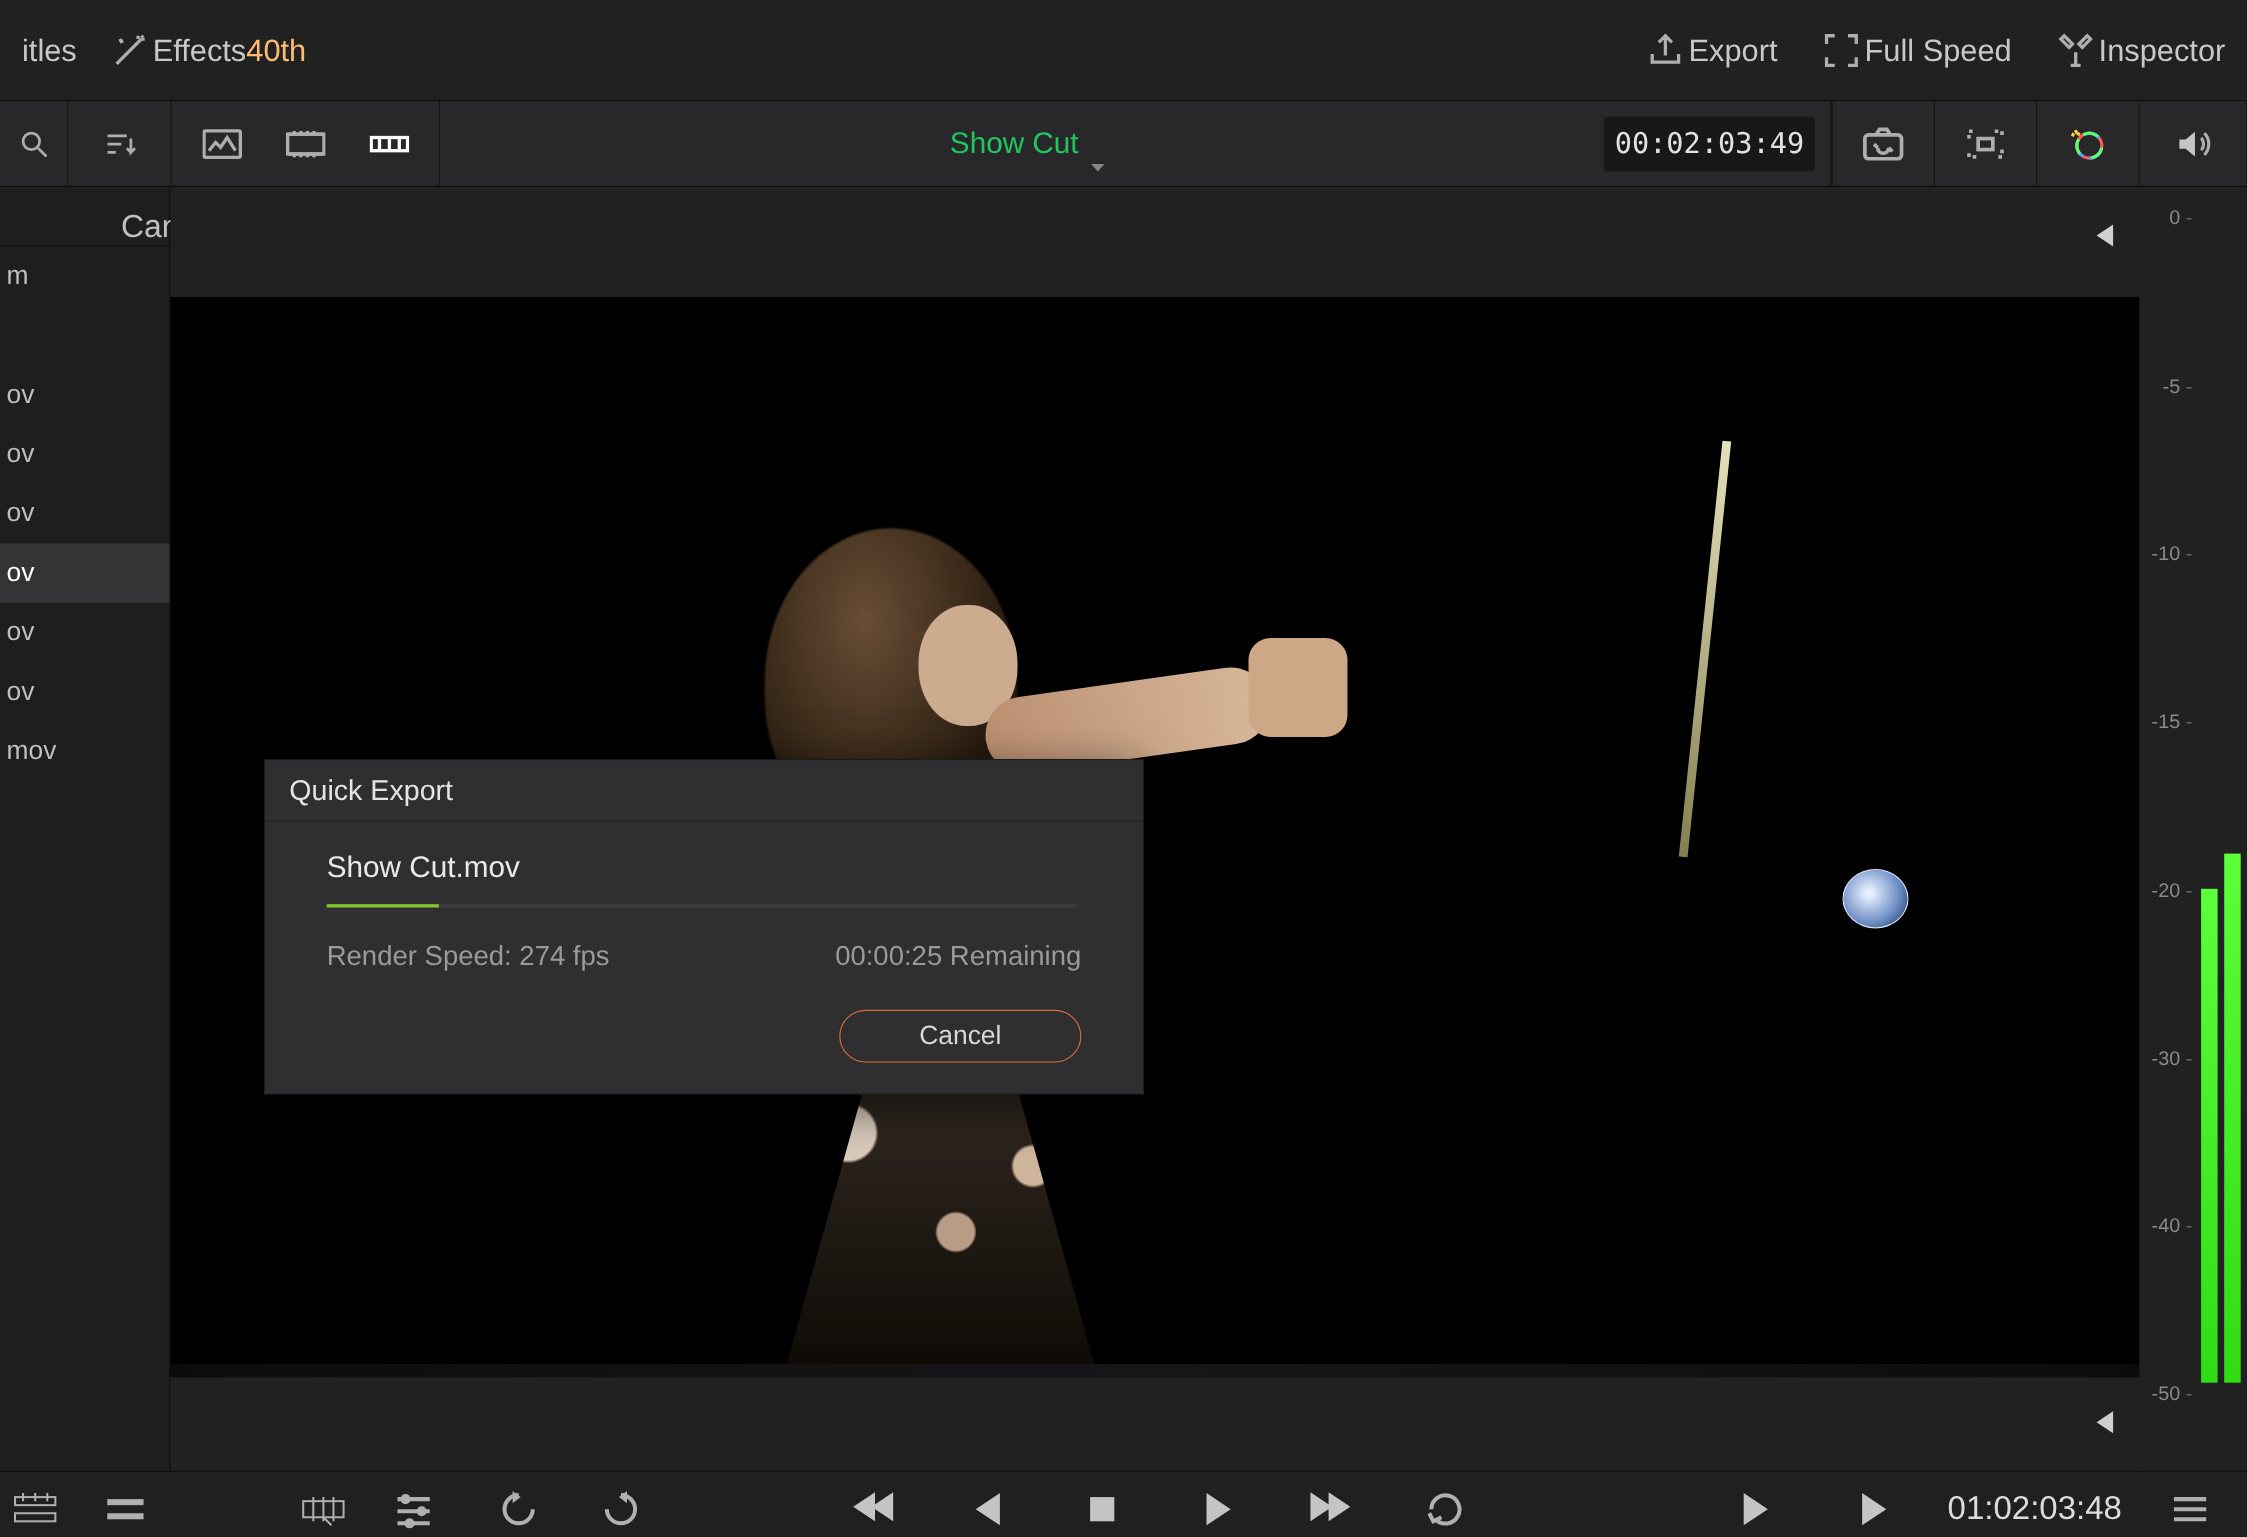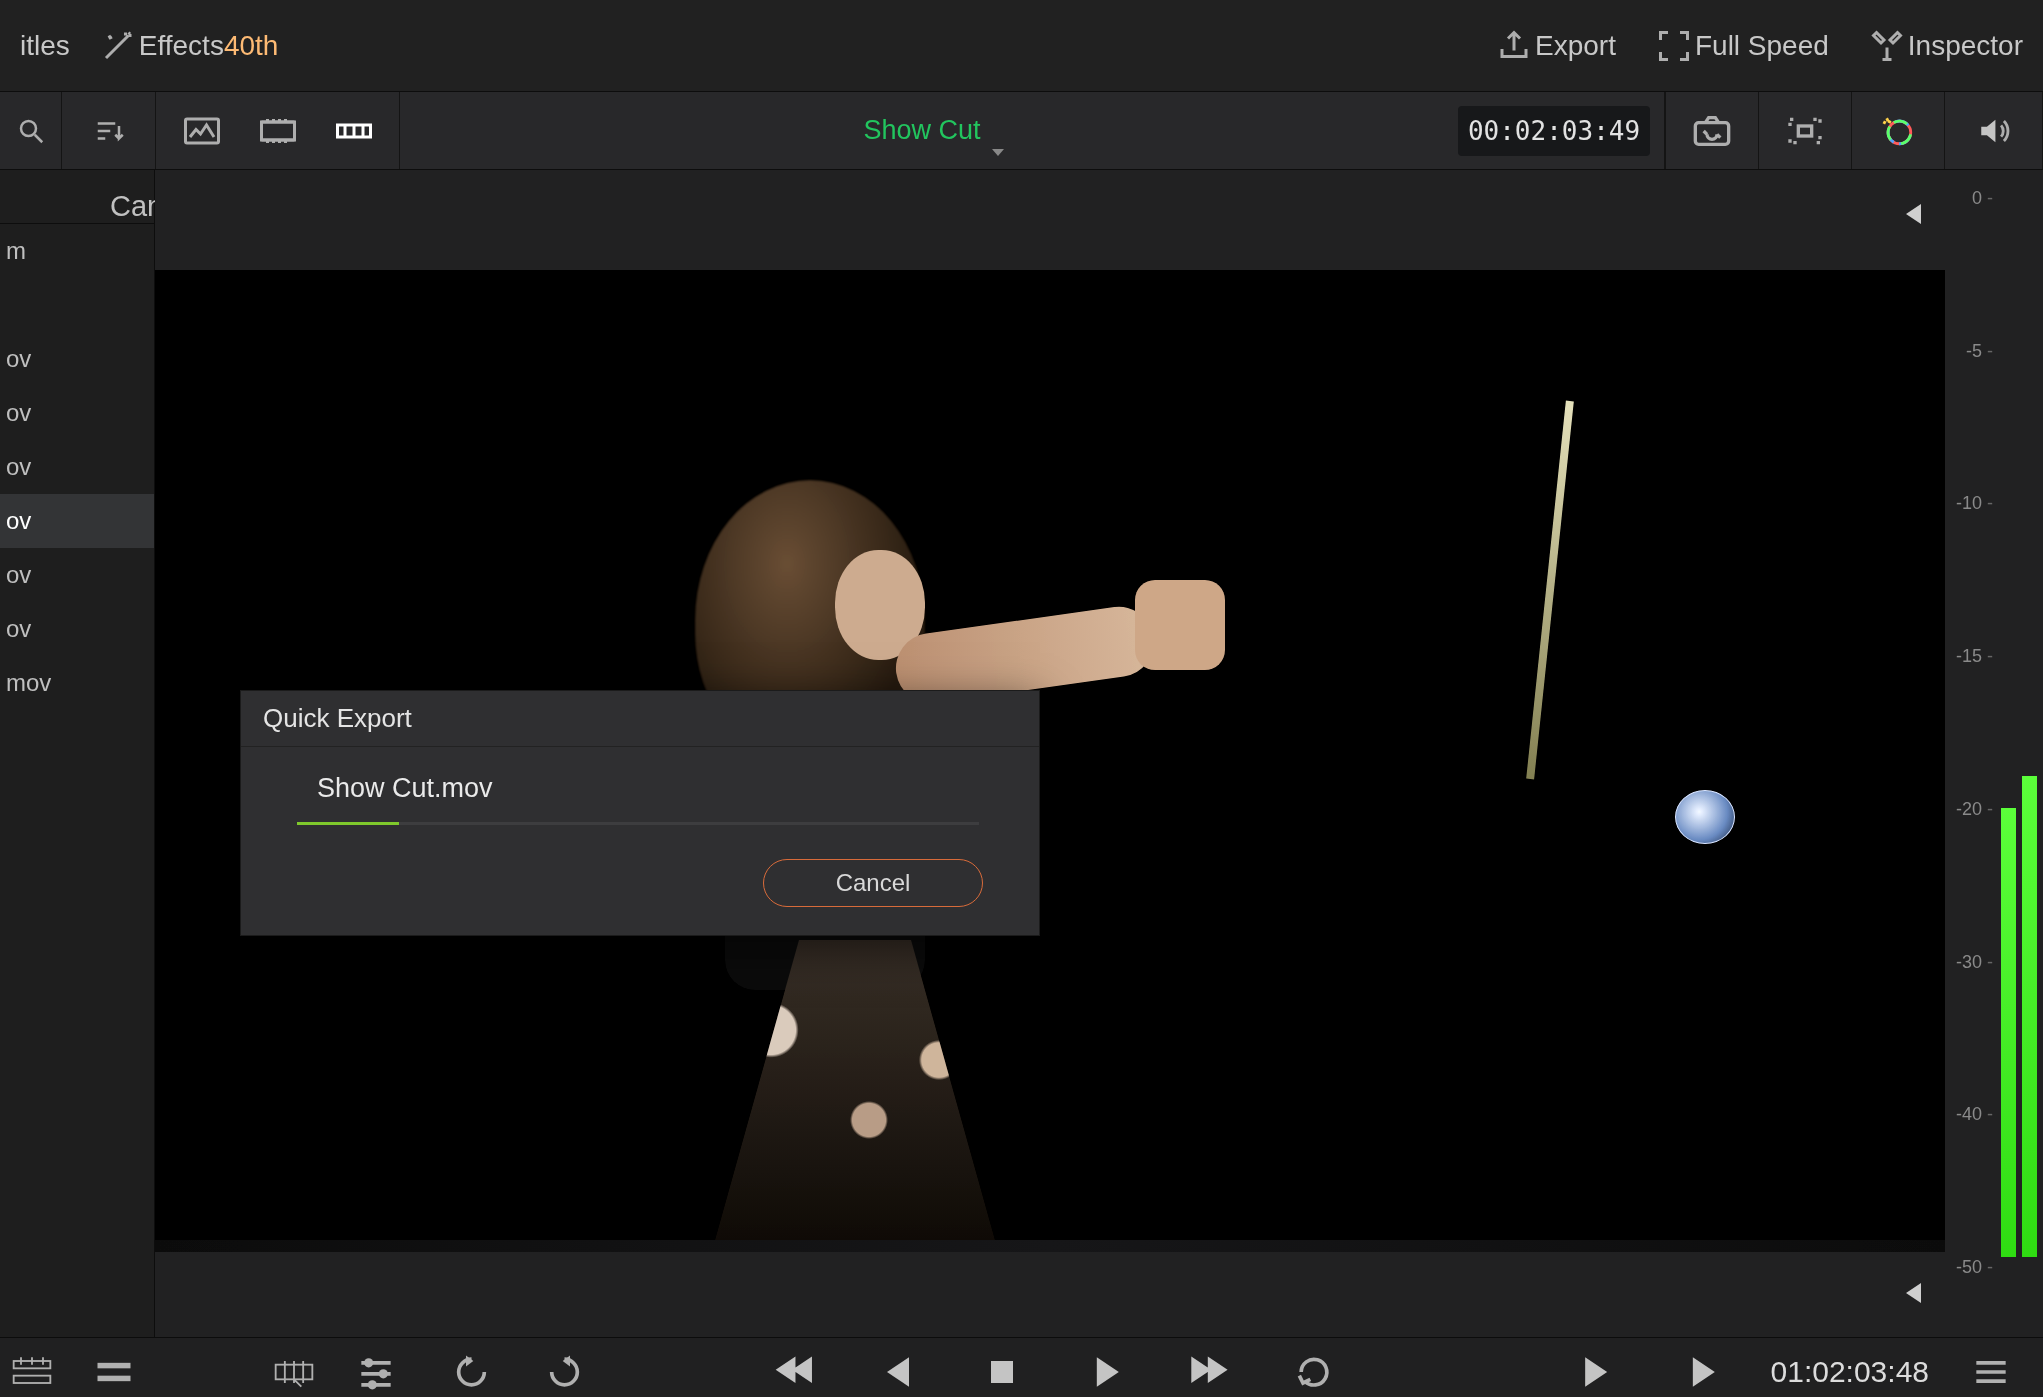--- a/index.html
+++ b/index.html
@@ -93,21 +93,21 @@
 .meter-bar.l { height:42%; }
 .meter-bar.r { height:45%; }
 
 
 .modal {
   position:absolute; left:240px; top:690px; width:800px; background:#2f2f31;
   border:1px solid #1b1b1b; box-shadow: 0 12px 40px rgba(0,0,0,0.6);
 }
 .modal-title { height:56px; display:flex; align-items:center; padding:0 22px; font-size:26px; color:#e4e4e4; border-bottom:1px solid #222; font-weight:500; }
 .modal-body { padding: 26px 56px 28px 56px; }
-.modal-filename { font-size:27px; color:#eaeaea; margin-bottom: 18px; margin-left: 20px; }
+.modal-filename { font-size:27px; color:#eaeaea; margin-bottom: 18px; }
 .progress-track { height:3px; background:#3d3d3f; width: 682px; position:relative; }
 .progress-fill { position:absolute; left:0; top:0; height:100%; background:#7fc92c; }
 .modal-row { display:flex; justify-content:space-between; margin-top: 30px; font-size:25px; color:#9a9a9a; }
 .modal-actions { display:flex; justify-content:flex-end; margin-top: 34px; padding-right: 0; }
 .btn-cancel {
   width:220px; height:48px; border:1.5px solid #d86b3a; color:#d8d8d8;
   background:transparent; border-radius:24px; font-size:24px; cursor:pointer;
   display:flex; align-items:center; justify-content:center;
 }
 
@@ -326,20 +326,24 @@
     </div>
   </div>
 
   <div class="modal">
     <div class="modal-title">Quick Export</div>
     <div class="modal-body">
       <div class="modal-filename">Show Cut.mov</div>
       <div class="progress-track">
         <div class="progress-fill" id="progress-fill" style="width: 15%;"></div>
       </div>
+      <div class="modal-row">
+        <span>Render Speed: 274 fps</span>
+        <span>00:00:25 Remaining</span>
+      </div>
       <div class="modal-actions">
         <div class="btn-cancel">Cancel</div>
       </div>
     </div>
   </div>
 
 </div>
 
 <div class="bottombar">
   <div class="bb-left">

